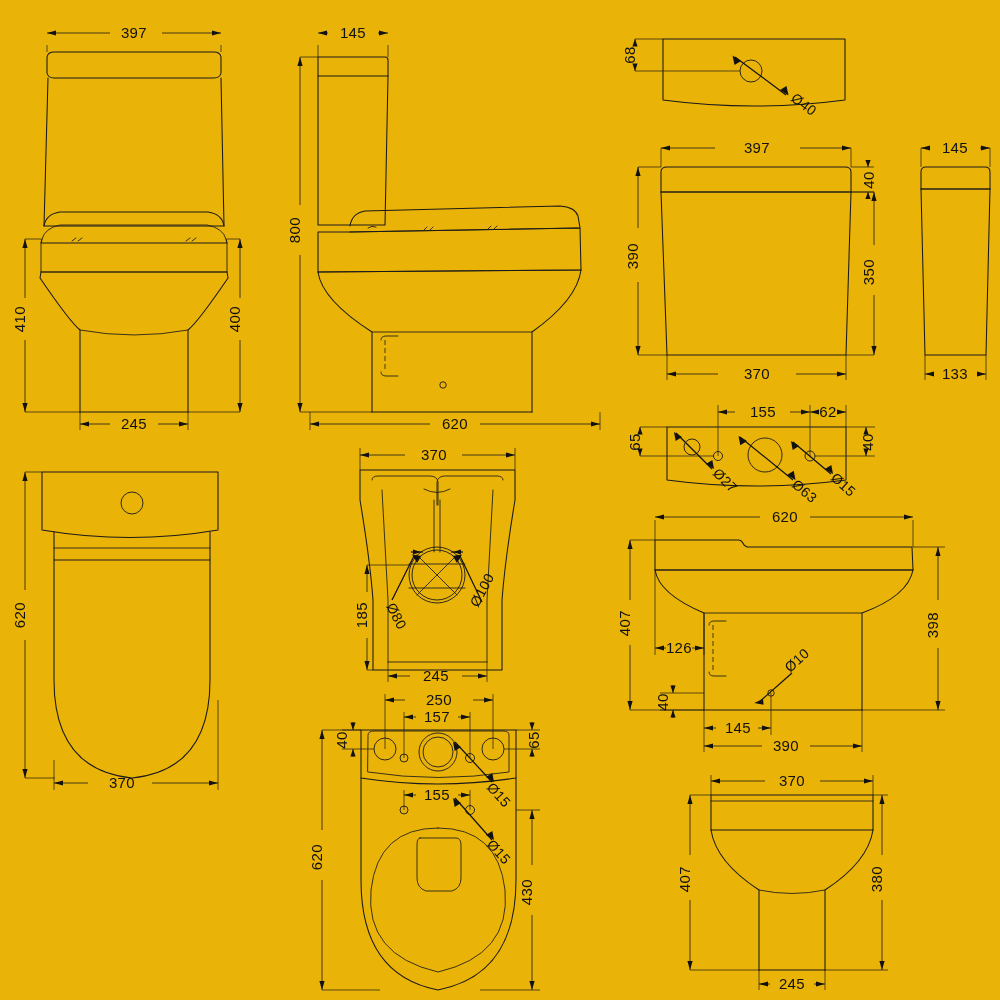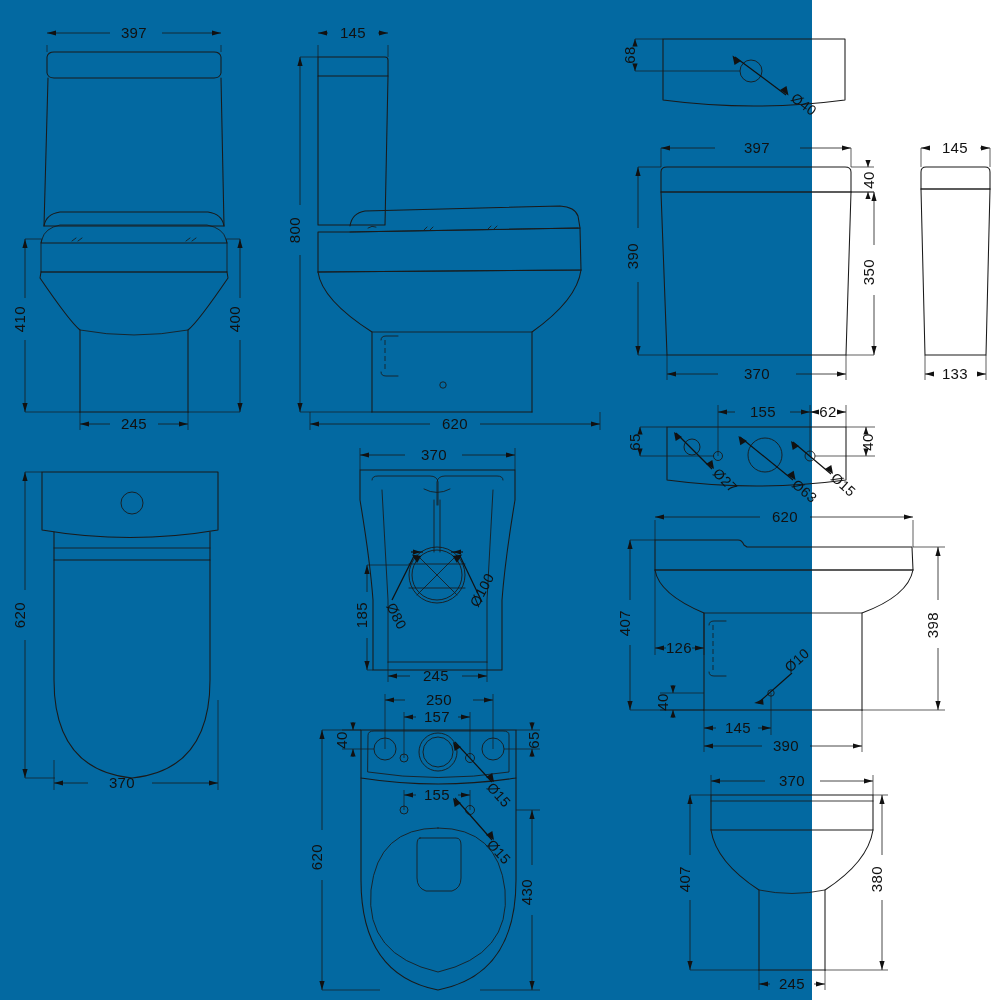--- a/index.html
+++ b/index.html
@@ -1,17 +1,17 @@
 <!DOCTYPE html>
 <html><head>
 <meta charset="utf-8">
 <style>
   html,body{margin:0;padding:0;background:#ffffff;}
   body{width:1000px;height:1000px;overflow:hidden;font-family:"Liberation Sans",sans-serif;}
-  #sheet{position:relative;width:812px;height:1000px;background:#0369a1;}
+  #sheet{position:relative;width:1000px;height:1000px;background:#eab308;}
   svg.draw{position:absolute;left:0;top:0;width:1000px;height:1000px;}
   .ol{fill:none;stroke:#1a1a1a;stroke-width:1.05;stroke-linejoin:round;stroke-linecap:round;}
   .ol2{fill:none;stroke:#1a1a1a;stroke-width:0.85;stroke-linejoin:round;stroke-linecap:round;}
   .dim{fill:none;stroke:#1a1a1a;stroke-width:0.8;}
   .ext{fill:none;stroke:#1a1a1a;stroke-width:0.7;}
   .dash{fill:none;stroke:#1a1a1a;stroke-width:0.8;stroke-dasharray:5 3;}
   .lead{fill:none;stroke:#111;stroke-width:1.2;}
   .hole{fill:none;stroke:#1a1a1a;stroke-width:0.9;}
   .tip{fill:#111;stroke:none;}
   text.dt{font-family:"Liberation Sans",sans-serif;font-size:15px;fill:#111;letter-spacing:0.4px;}

